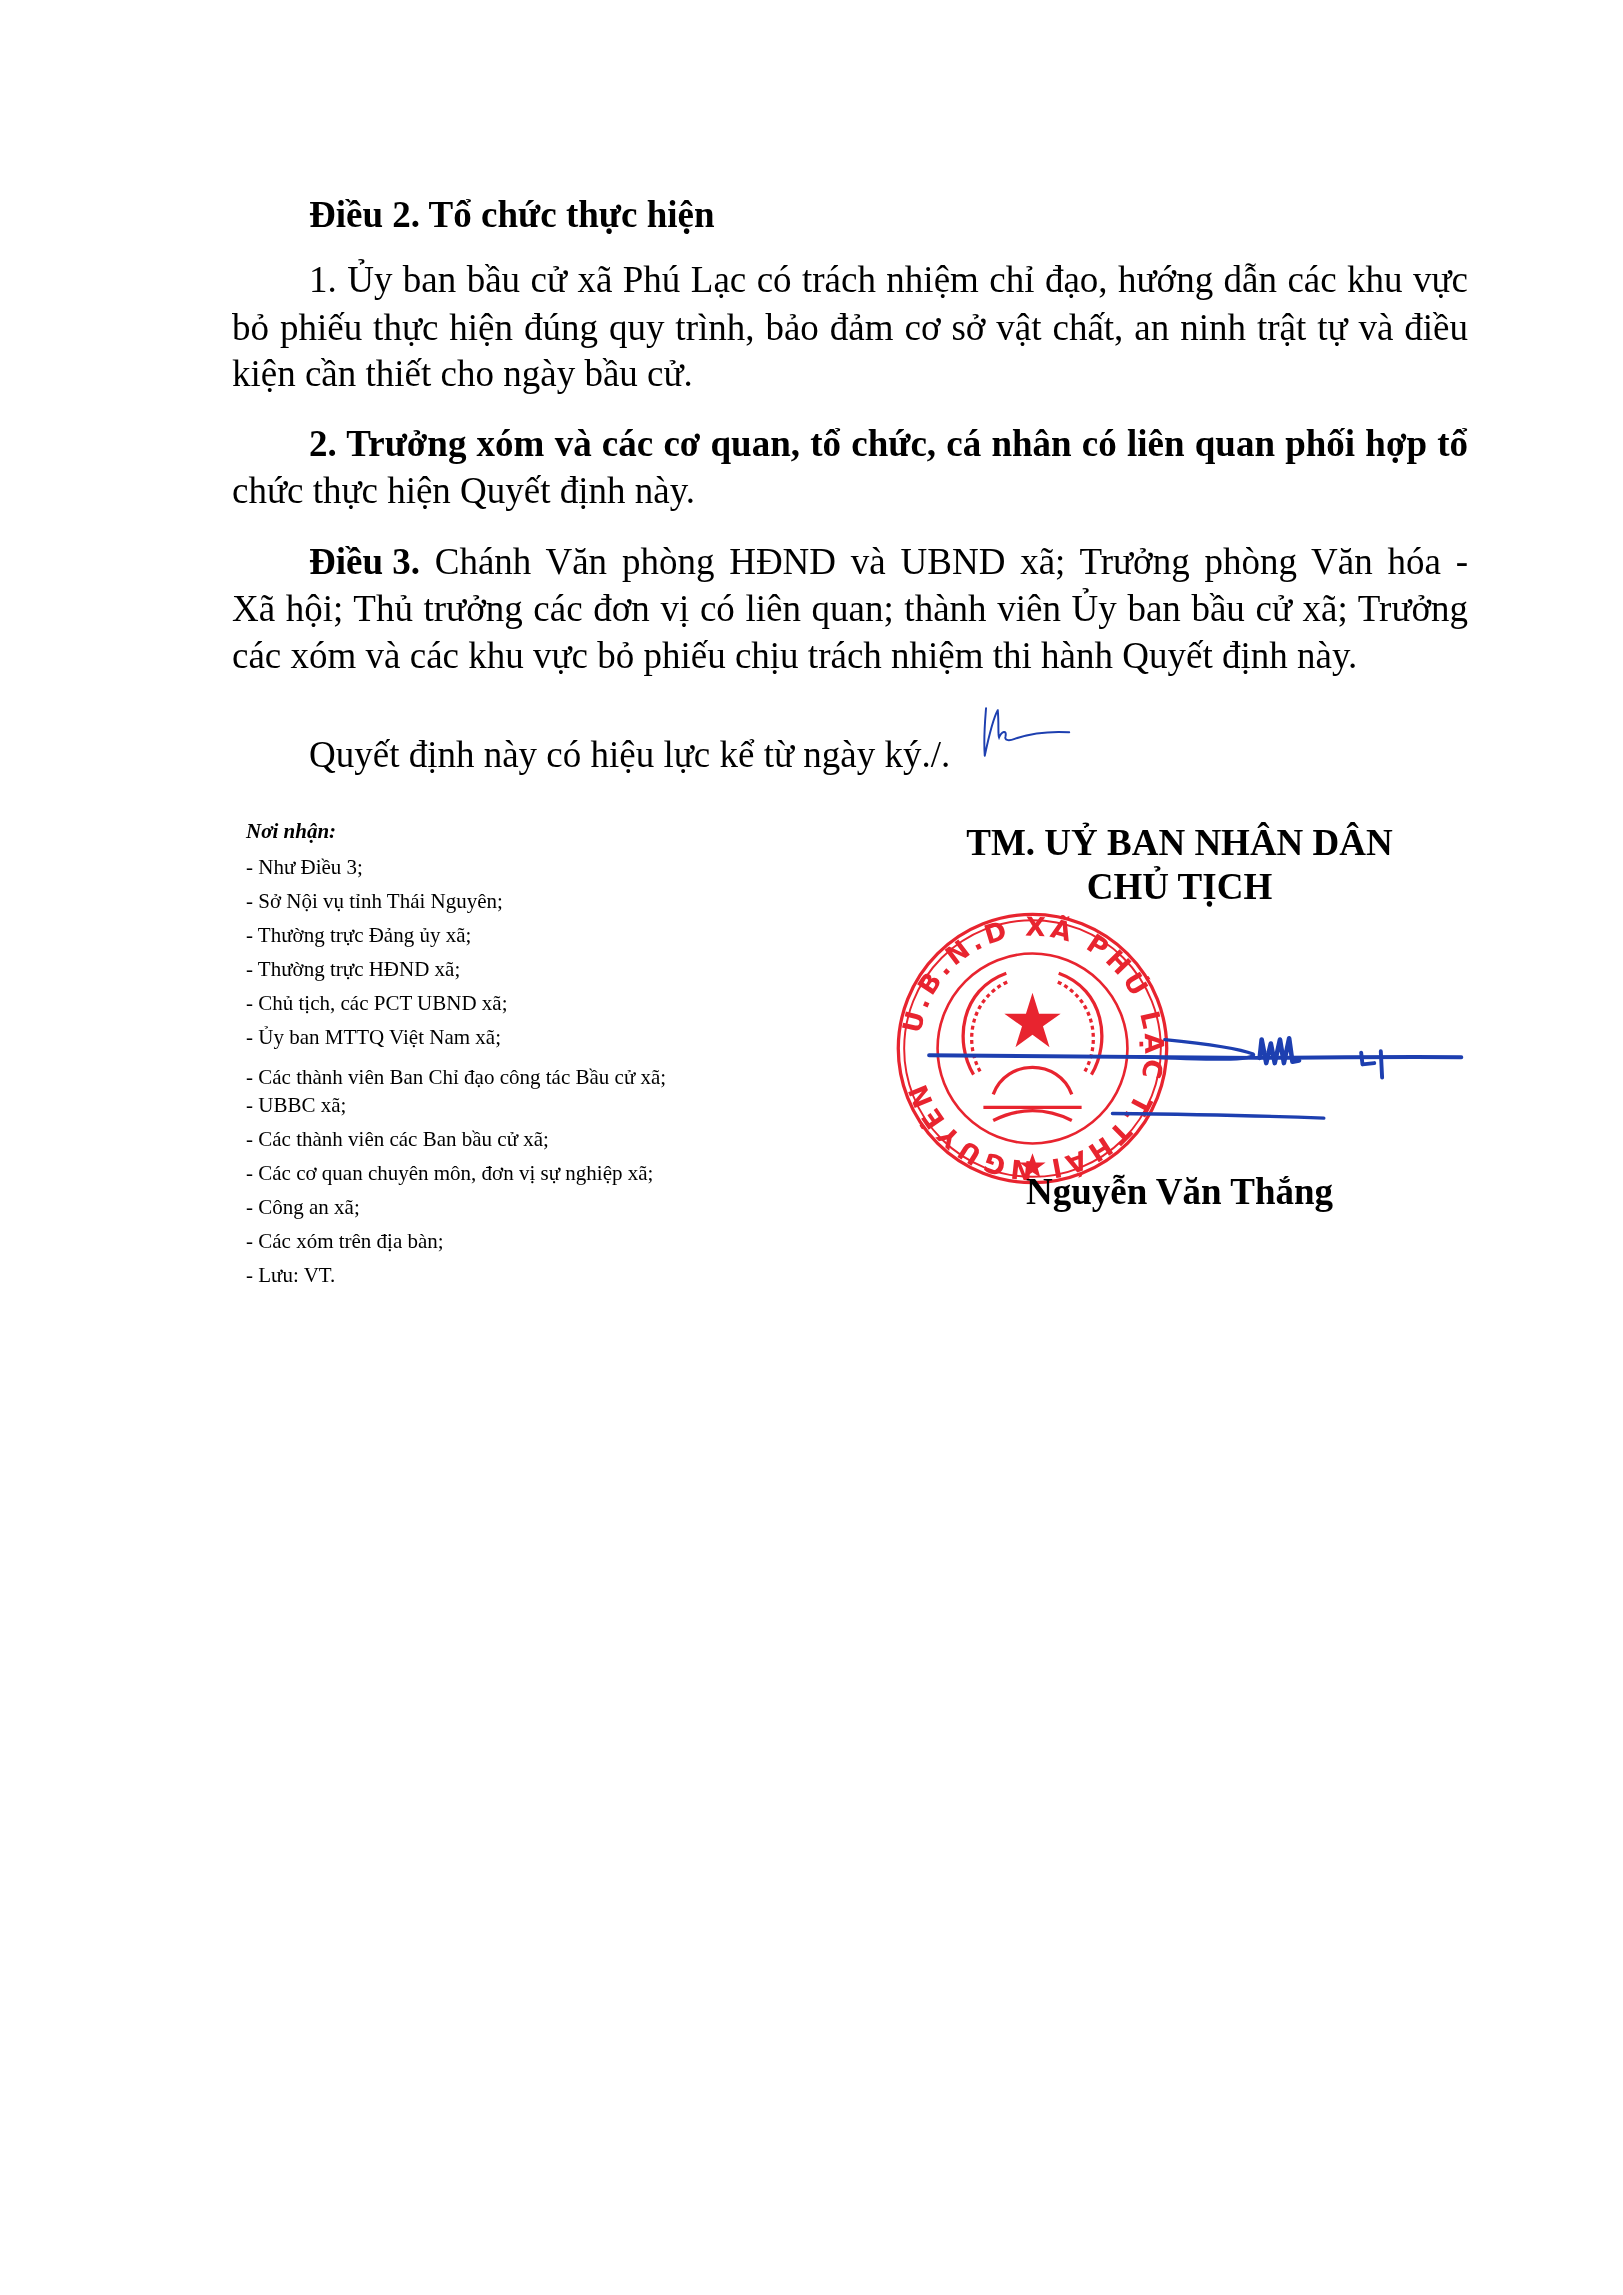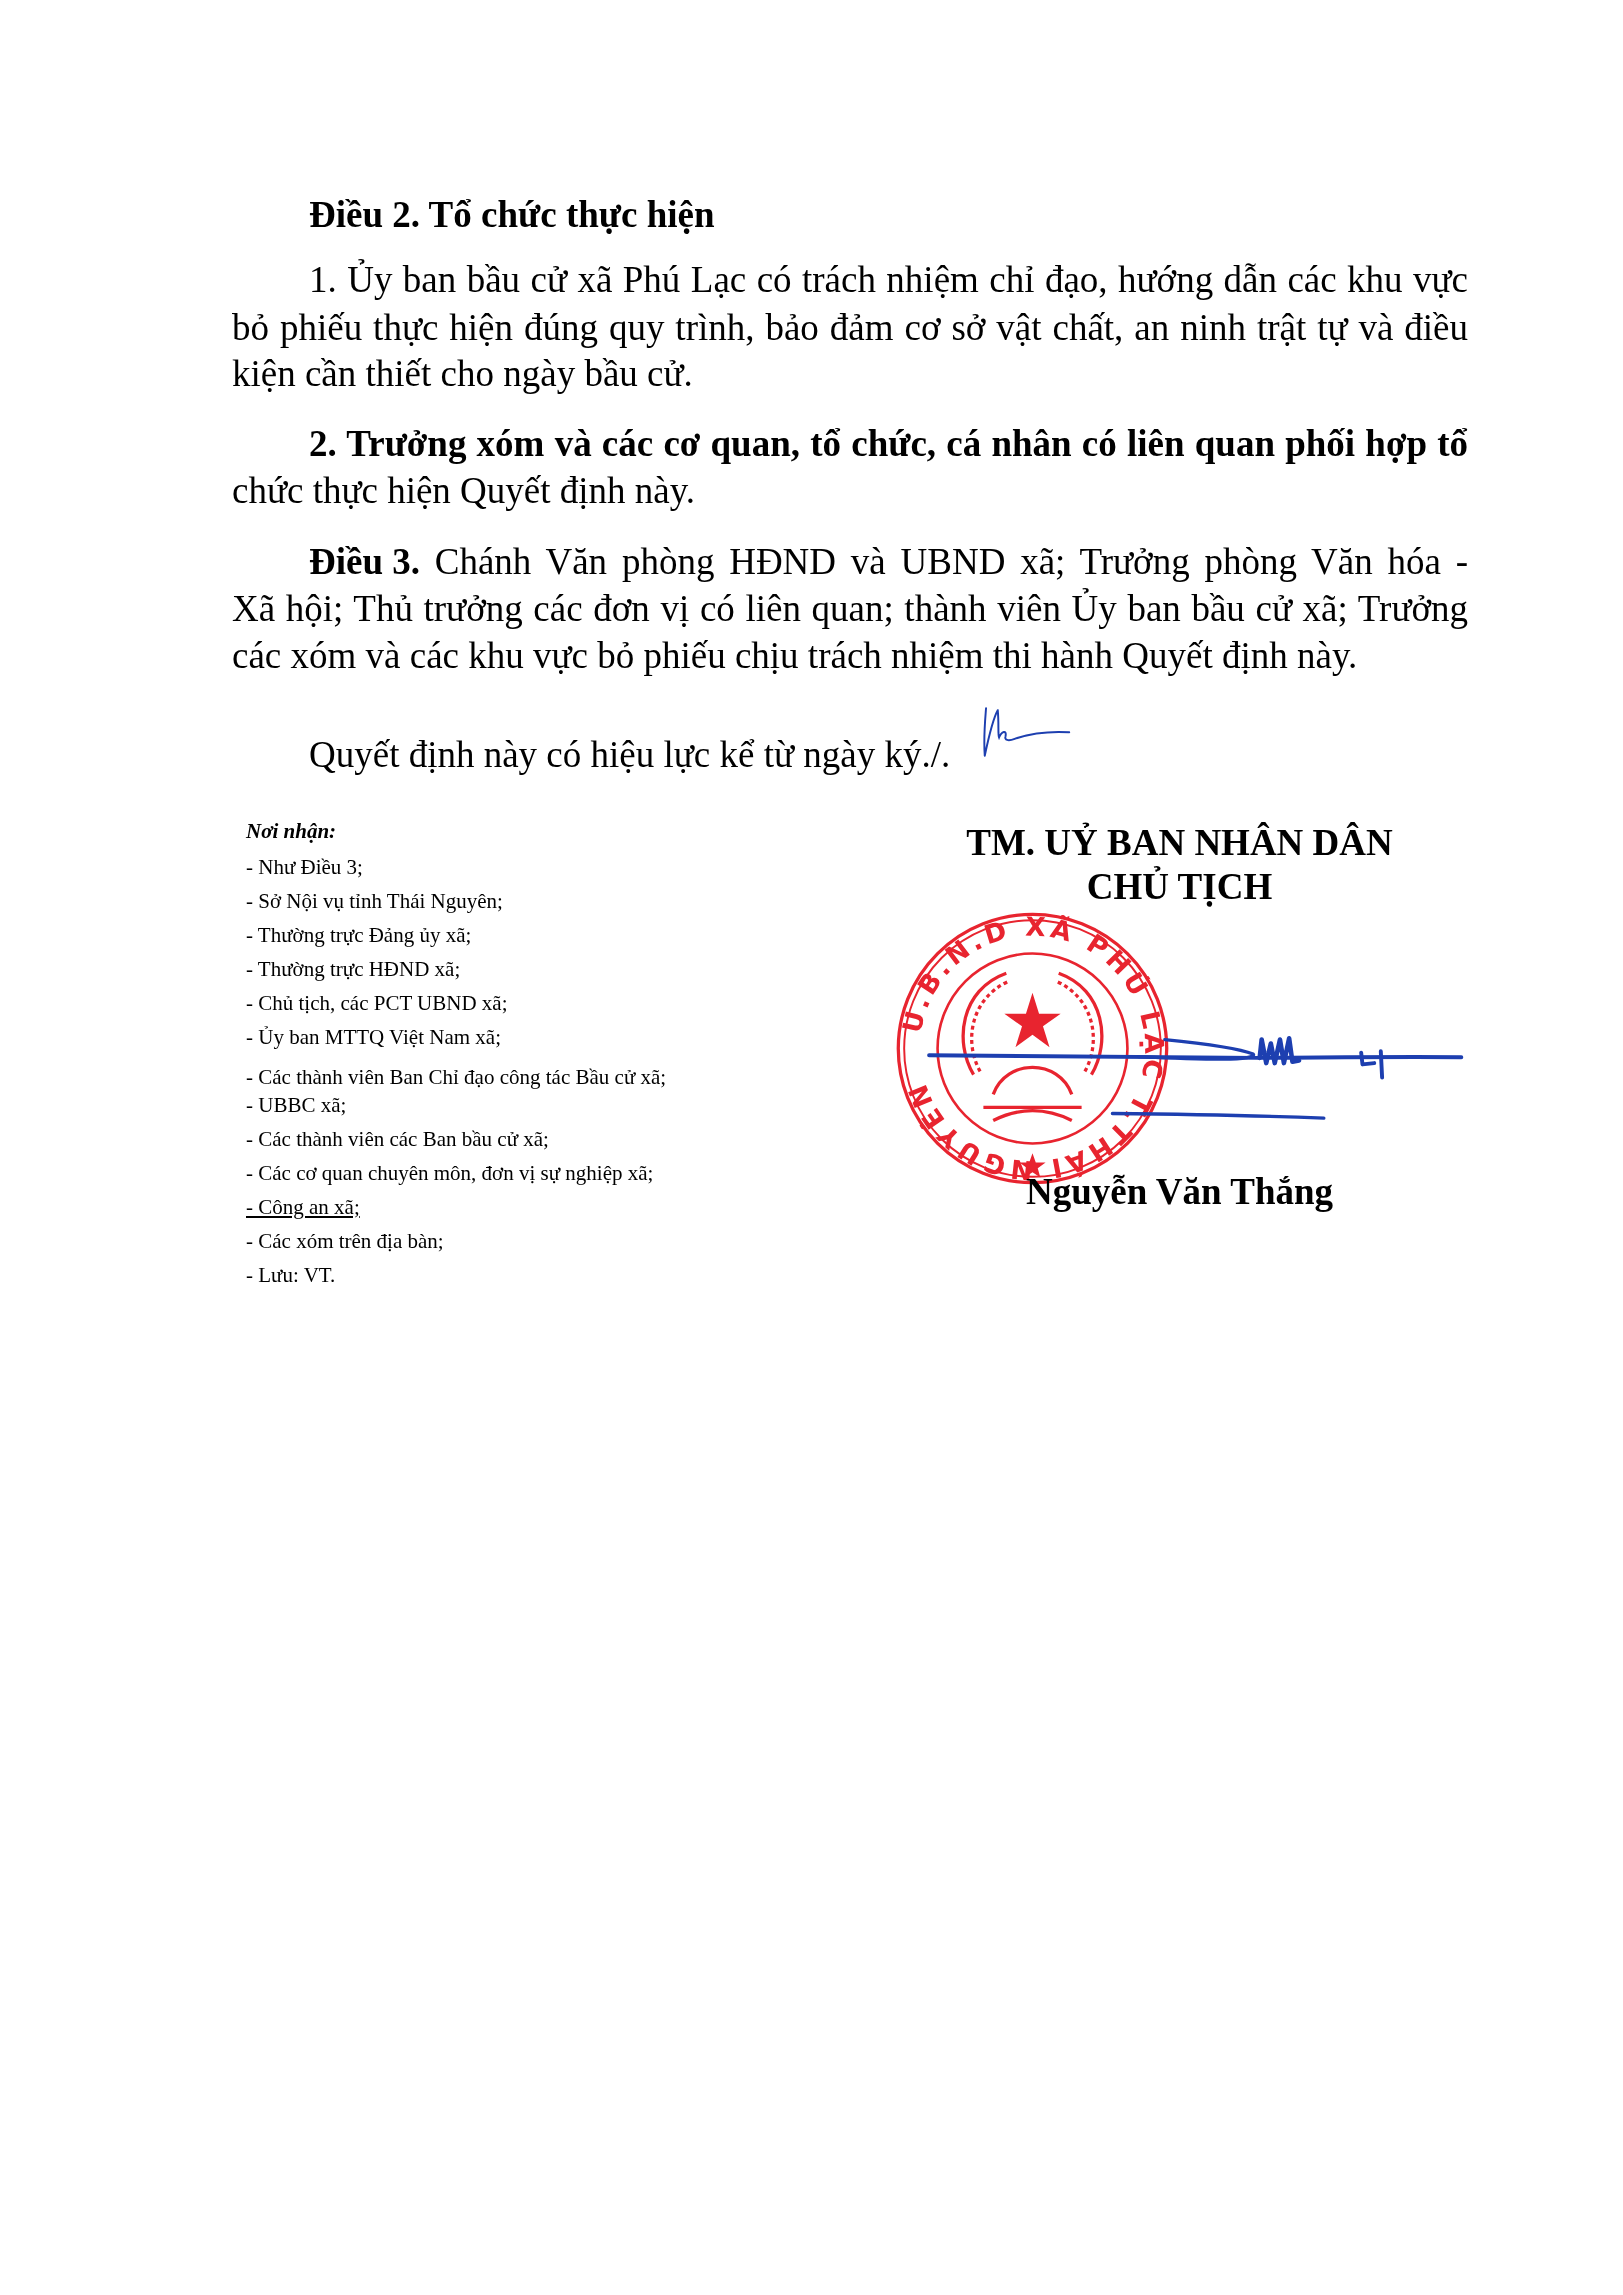--- a/index.html
+++ b/index.html
@@ -44,21 +44,21 @@
   <div class="list" style="top:826px;">- Như Điều 3;</div>
   <div class="list" style="top:860px;">- Sở Nội vụ tỉnh Thái Nguyên;</div>
   <div class="list" style="top:894px;">- Thường trực Đảng ủy xã;</div>
   <div class="list" style="top:928px;">- Thường trực HĐND xã;</div>
   <div class="list" style="top:962px;">- Chủ tịch, các PCT UBND xã;</div>
   <div class="list" style="top:996px;">- Ủy ban MTTQ Việt Nam xã;</div>
   <div class="list" style="top:1036px;font-family:Liberation Serif, serif;">- Các thành viên Ban Chỉ đạo công tác Bầu cử xã;</div>
   <div class="list" style="top:1064px;">- UBBC xã;</div>
   <div class="list" style="top:1098px;">- Các thành viên các Ban bầu cử xã;</div>
   <div class="list" style="top:1132px;">- Các cơ quan chuyên môn, đơn vị sự nghiệp xã;</div>
-  <div class="list" style="top:1166px;text-decoration:underline;">- Công an xã;</div>
+  <div class="list" style="top:1166px;">- Công an xã;</div>
   <div class="list" style="top:1200px;">- Các xóm trên địa bàn;</div>
   <div class="list" style="top:1234px;">- Lưu: VT.</div>
 
   <div class="sig" style="top:793px; font-size:37px;">TM. UỶ BAN NHÂN DÂN</div>
   <div class="sig" style="top:837px; font-size:37px;">CHỦ TỊCH</div>
 
   <svg style="left:895px; top:880px;" width="275" height="275" viewBox="0 0 420 420">
     <defs>
       <path id="sealArc" d="M 210 210 m -172 0 a 172 172 0 1 1 344 0 a 172 172 0 1 1 -344 0"></path>
     </defs>

